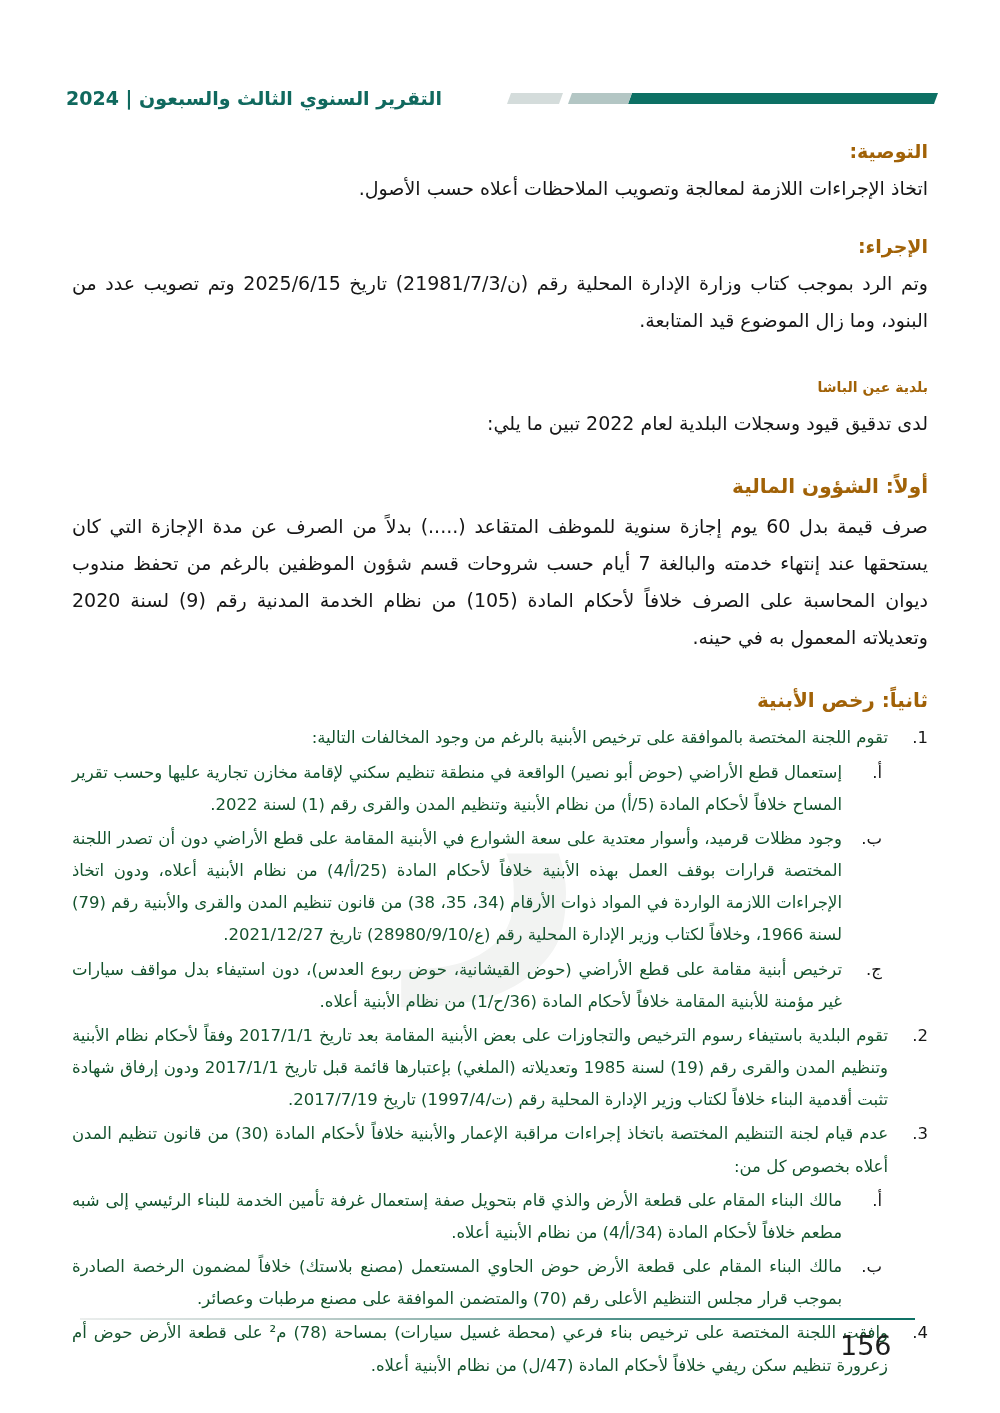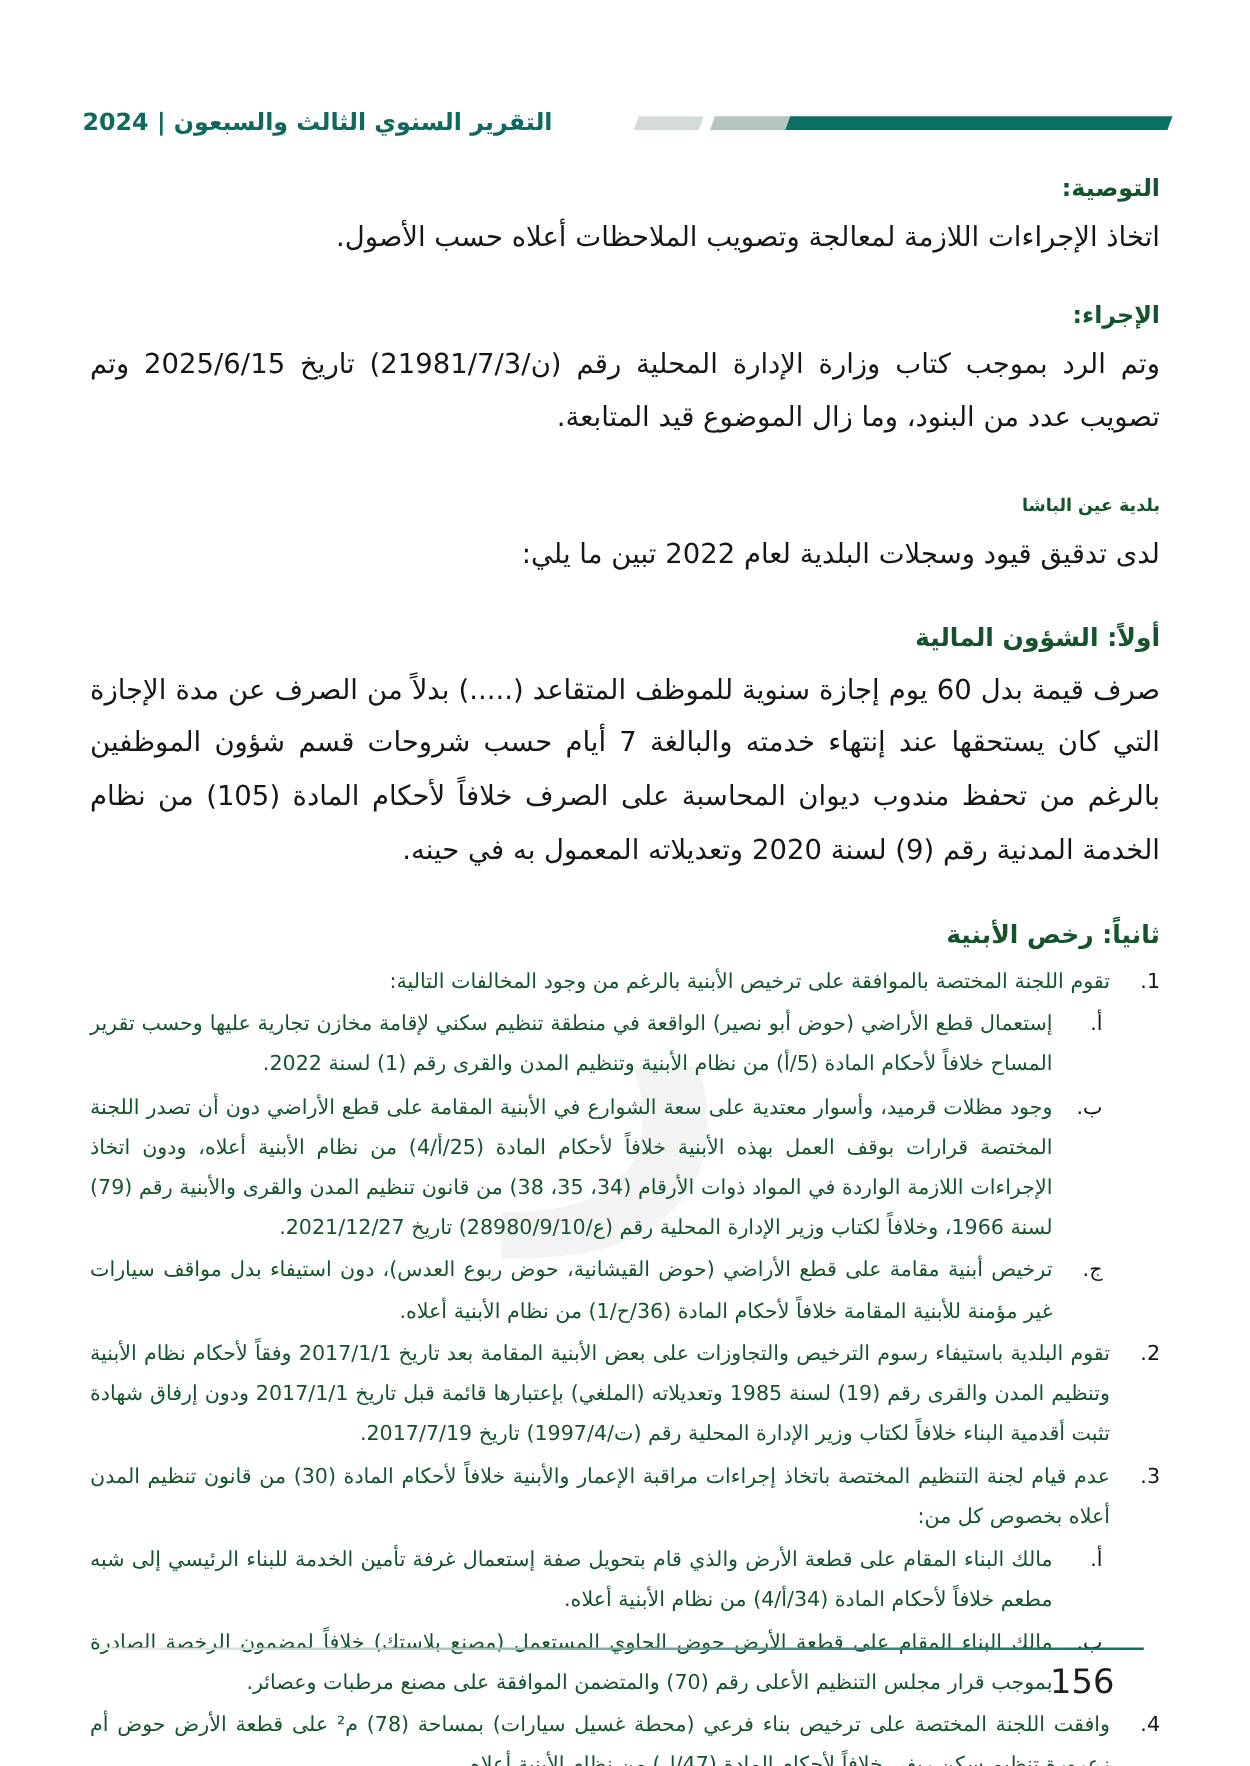--- a/index.html
+++ b/index.html
@@ -90,40 +90,40 @@
   
   .content {
     position: absolute;
     top: 140px;
     right: 72px;
     left: 72px;
     z-index: 2;
   }
 
   .h-green {
-    color: #14532d;
+    color: #a16207;
     font-weight: 700;
     text-align: right;
     direction: rtl;
   }
   .h-label {
     font-size: 19px;
     margin: 0 0 8px 0;
   }
   .h-muni {
     font-size: 14px;
     margin: 0 0 10px 0;
   }
   .h-section {
     font-size: 20px;
     margin: 0 0 10px 0;
   }
 
   p.body {
-    font-size: 22px;
+    font-size: 19px;
     line-height: 1.95;
     color: #161616;
     margin: 0 0 14px 0;
     text-align: justify;
     text-align-last: right;
     direction: rtl;
   }
   p.body.center-short {
     text-align: right;
   }

